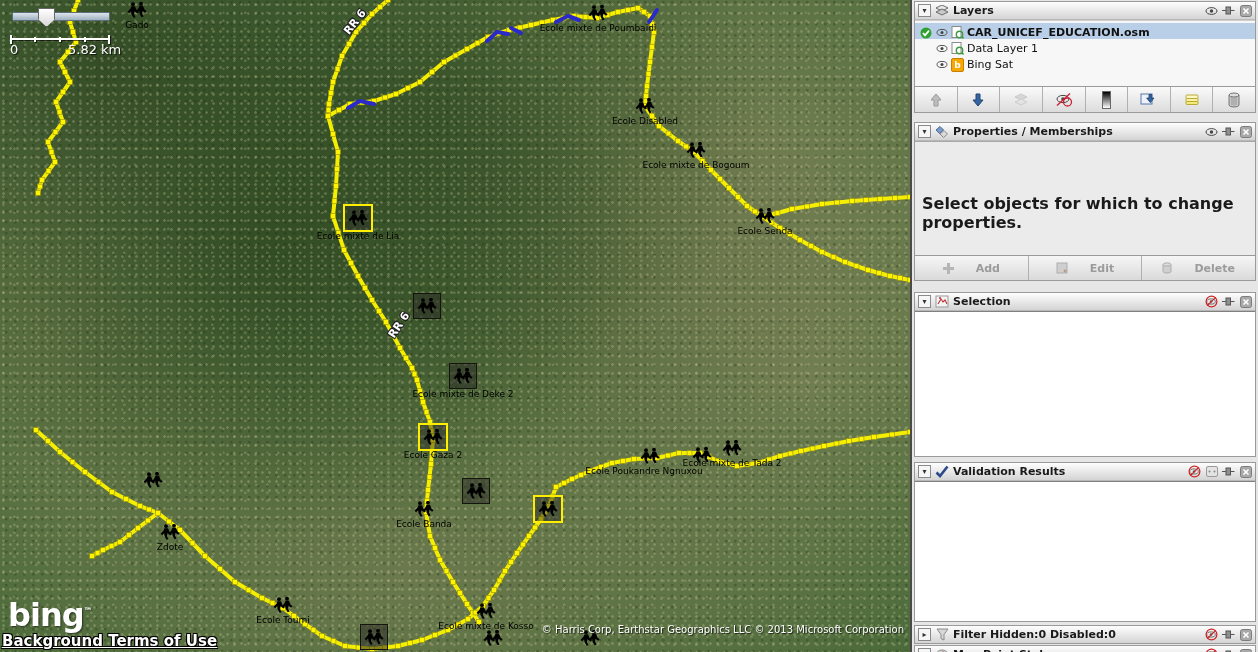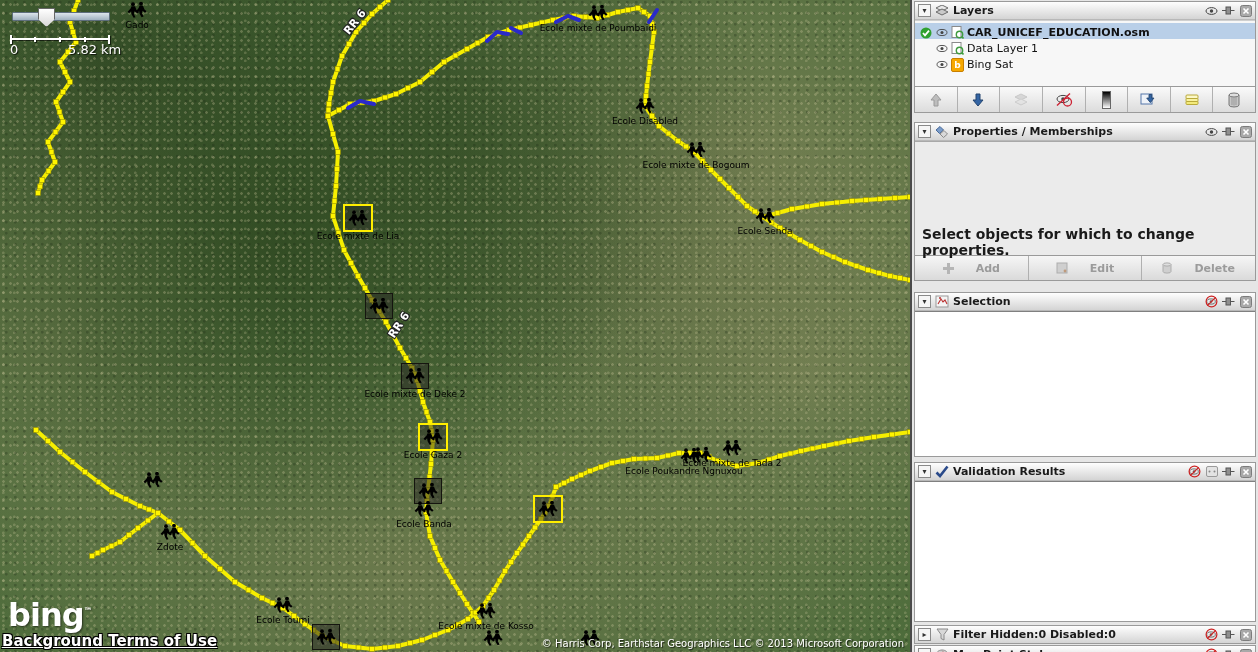--- a/index.html
+++ b/index.html
@@ -17,41 +17,41 @@
       radial-gradient(480px 380px at 48% 18%, rgba(52,78,38,.8), transparent 70%),
       radial-gradient(620px 420px at 80% 22%, rgba(156,147,106,.45), transparent 70%),
       radial-gradient(520px 420px at 88% 58%, rgba(160,151,110,.42), transparent 70%),
       radial-gradient(700px 360px at 45% 88%, rgba(148,140,101,.45), transparent 70%),
       radial-gradient(340px 420px at 6% 52%, rgba(150,142,102,.34), transparent 70%),
       radial-gradient(400px 300px at 12% 10%, rgba(44,66,32,.75), transparent 72%),
       radial-gradient(360px 300px at 68% 42%, rgba(58,84,42,.6), transparent 70%);
     background-size:7px 9px, 11px 8px, 9px 11px, auto,auto,auto,auto,auto,auto,auto,auto;}
   #map-svg{position:absolute;left:0;top:0;}
   .marker{position:absolute;transform:translate(-50%,-50%);width:22px;height:18px;display:flex;align-items:center;justify-content:center;}
-  .marker.box-dark{width:26px;height:24px;background:rgba(45,45,40,.55);border:1px solid #15150f;}
+  .marker.box-dark{width:26px;height:24px;background:rgba(45,45,40,.55);border:1px solid #15150f;margin-left:48px;}
   .marker.box-yellow{width:26px;height:24px;background:rgba(45,45,40,.45);border:2px solid #ffee00;}
   .marker-label{position:absolute;top:100%;left:50%;transform:translateX(-50%);margin-top:1px;font-size:9px;color:#000;white-space:nowrap;}
   .road-label{position:absolute;transform:translate(-50%,-50%) rotate(var(--rot));font-size:11px;font-weight:bold;color:#fff;
     text-shadow:-1px -1px 0 #222,1px -1px 0 #222,-1px 1px 0 #222,1px 1px 0 #222;white-space:nowrap;}
 
   #zoom-slider{position:absolute;left:12px;top:8px;width:96px;height:18px;}
   #zoom-track{position:absolute;left:0;top:4px;width:96px;height:7px;background:linear-gradient(#dde5ec,#9fb0bf);border:1px solid #5d6d7c;border-radius:1px;}
   #zoom-thumb{position:absolute;left:26px;top:0;width:15px;height:17px;background:linear-gradient(#ffffff,#d9d9d9);border:1px solid #666;
     clip-path:polygon(0 0,100% 0,100% 58%,50% 100%,0 58%);}
   #scalebar{position:absolute;left:10px;top:30px;width:120px;height:26px;color:#fff;
     text-shadow:1px 1px 1px rgba(0,0,0,.8);}
   #scalebar svg{filter:drop-shadow(1px 1px 0 rgba(0,0,0,.6));}
   #scale-zero{position:absolute;left:0;top:12px;font-size:13px;}
   #scale-dist{position:absolute;left:58px;top:12px;font-size:13px;}
   #bing-logo{position:absolute;left:8px;top:596px;color:#fff;font-size:32px;font-weight:bold;letter-spacing:-1px;
     text-shadow:1px 1px 2px rgba(0,0,0,.55);}
   #bing-logo sup{font-size:9px;letter-spacing:0;}
   #terms{position:absolute;left:2px;top:632px;color:#fff;font-size:15px;font-weight:bold;text-decoration:underline;cursor:pointer;
     text-shadow:-1px -1px 0 #000,1px -1px 0 #000,-1px 1px 0 #000,1px 1px 0 #000;}
-  #copyright{position:absolute;right:6px;bottom:3px;color:#fff;font-size:10px;text-shadow:1px 1px 1px rgba(0,0,0,.7);text-align:center;}
+  #copyright{position:absolute;right:6px;bottom:17px;color:#fff;font-size:10px;text-shadow:1px 1px 1px rgba(0,0,0,.7);text-align:center;}
 
   
   #sidebar{position:absolute;left:912px;top:0;width:346px;height:652px;background:#e6e6e6;box-sizing:border-box;padding:1px 2px 0 2px;}
   .panel{background:#ebebeb;border:1px solid #9a9a9a;box-sizing:border-box;}
   .phead{height:17px;display:flex;align-items:center;gap:4px;padding:0 3px;background:linear-gradient(#fefefe,#d4d4d4);
     border-bottom:1px solid #b8b8b8;font-size:11px;font-weight:bold;color:#1a1a1a;}
   .phead .spacer{flex:1;}
   .sqbtn{width:13px;height:13px;box-sizing:border-box;border:1px solid #8a8a8a;background:#f6f6f6;font-size:8px;line-height:11px;text-align:center;color:#333;cursor:pointer;}
   .hicon{width:13px;height:13px;display:inline-flex;align-items:center;justify-content:center;cursor:pointer;}
   .ticon{width:14px;height:14px;display:inline-flex;align-items:center;justify-content:center;}
@@ -62,21 +62,21 @@
   .layer-row{height:16px;display:flex;align-items:flex-end;gap:3px;padding:0 2px 0 4px;font-size:11px;color:#111;cursor:pointer;}
   .layer-row.sel{background:#b9cfe8;font-weight:bold;}
   .lcell{width:13px;height:13px;display:inline-flex;align-items:center;justify-content:center;flex:none;}
   .bing-ic{width:12px;height:12px;background:#f6a800;border:1px solid #c87f00;border-radius:2px;color:#fff;font-size:9px;font-weight:bold;
     display:flex;align-items:center;justify-content:center;line-height:10px;}
   #layer-toolbar{height:25px;display:flex;border-top:1px solid #9a9a9a;background:linear-gradient(#fafafa,#dcdcdc);}
   .tbtn{flex:1;display:flex;align-items:center;justify-content:center;border-right:1px solid #b0b0b0;cursor:pointer;}
   .tbtn:last-child{border-right:none;}
 
   
-  #prop-body{height:114px;font-size:14px;font-weight:bold;color:#1a1a1a;padding:84px 6px 0 7px;box-sizing:border-box;border-top:1px solid #a8a8a8;}
+  #prop-body{height:114px;font-size:16px;font-weight:bold;color:#1a1a1a;padding:52px 6px 0 7px;box-sizing:border-box;border-top:1px solid #a8a8a8;}
   #prop-btns{height:24px;display:flex;border-top:1px solid #9a9a9a;background:linear-gradient(#f6f6f6,#dadada);}
   .pbtn{flex:1;display:flex;align-items:center;justify-content:center;gap:22px;font-size:11px;font-weight:bold;color:#9b9b9b;border-right:1px solid #b0b0b0;cursor:default;}
   .pbtn:last-child{border-right:none;}
 
   .gap8{height:9px;} .gap10{height:11px;} .gap5{height:5px;} .gap2{height:3px;} .gap1{height:1px;}
 </style>
 </head>
 <body>
 
 <div id="app">
@@ -545,21 +545,21 @@
         <div class="marker box-yellow" style="left: 548px; top: 509px;">
           <svg width="20" height="16" viewBox="0 0 20 16">
     <g fill="#000">
       <circle cx="6" cy="2.2" r="1.9"></circle>
       <path d="M4.5 4.2 L8 4.2 L9.5 8 L12 10 L10.5 11.5 L7.5 9.2 L6.8 12 L8.6 15.2 L6.6 15.8 L4.6 12.2 L4.1 9.2 L2.1 11.2 L0.6 9.7 L3.6 6.6 Z"></path>
       <circle cx="14" cy="1.8" r="1.9"></circle>
       <path d="M12.5 3.8 L16 3.8 L17.5 7.6 L19.6 9.2 L18.1 10.7 L15.6 8.7 L14.8 11.2 L16.6 14.6 L14.6 15.2 L12.6 11.7 L12.1 8.7 L10.6 10.7 L9.1 9.2 L11.6 6.1 Z"></path>
     </g>
   </svg>
         </div>
-        <div class="marker" style="left: 684px; top: 456px; padding-left: 12px;">
+        <div class="marker" style="left: 644px; top: 456px; padding-left: 12px;">
           <svg width="20" height="16" viewBox="0 0 20 16">
     <g fill="#000">
       <circle cx="6" cy="2.2" r="1.9"></circle>
       <path d="M4.5 4.2 L8 4.2 L9.5 8 L12 10 L10.5 11.5 L7.5 9.2 L6.8 12 L8.6 15.2 L6.6 15.8 L4.6 12.2 L4.1 9.2 L2.1 11.2 L0.6 9.7 L3.6 6.6 Z"></path>
       <circle cx="14" cy="1.8" r="1.9"></circle>
       <path d="M12.5 3.8 L16 3.8 L17.5 7.6 L19.6 9.2 L18.1 10.7 L15.6 8.7 L14.8 11.2 L16.6 14.6 L14.6 15.2 L12.6 11.7 L12.1 8.7 L10.6 10.7 L9.1 9.2 L11.6 6.1 Z"></path>
     </g>
   </svg>
           <div class="marker-label">Ecole Poukandre Ngnuxou</div>
         </div>

